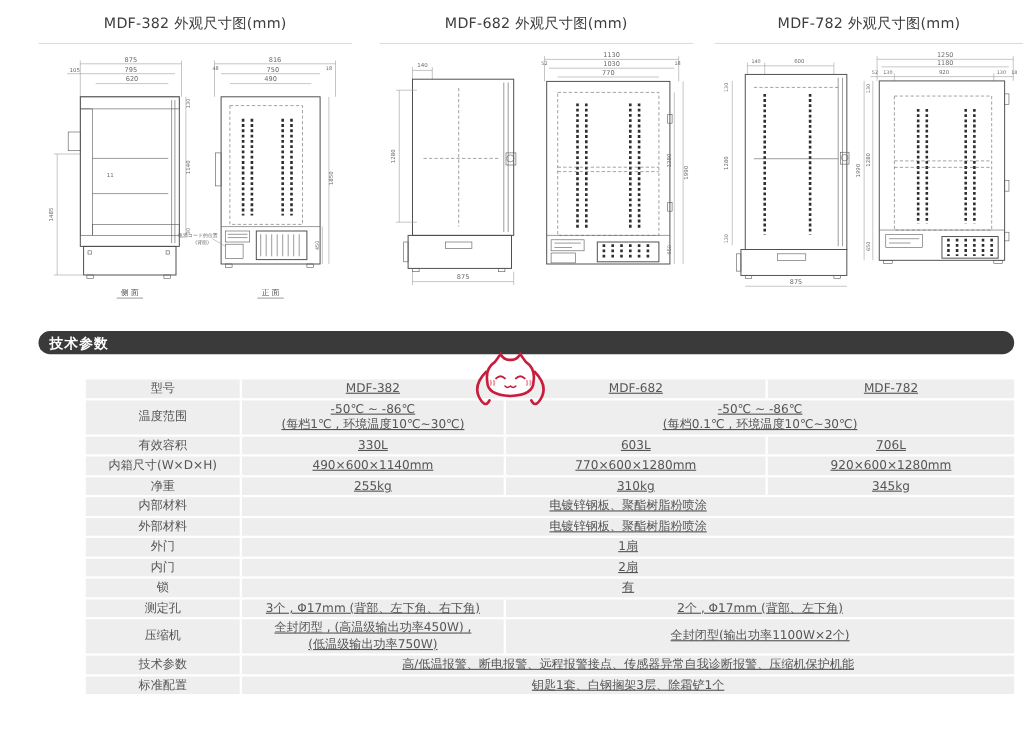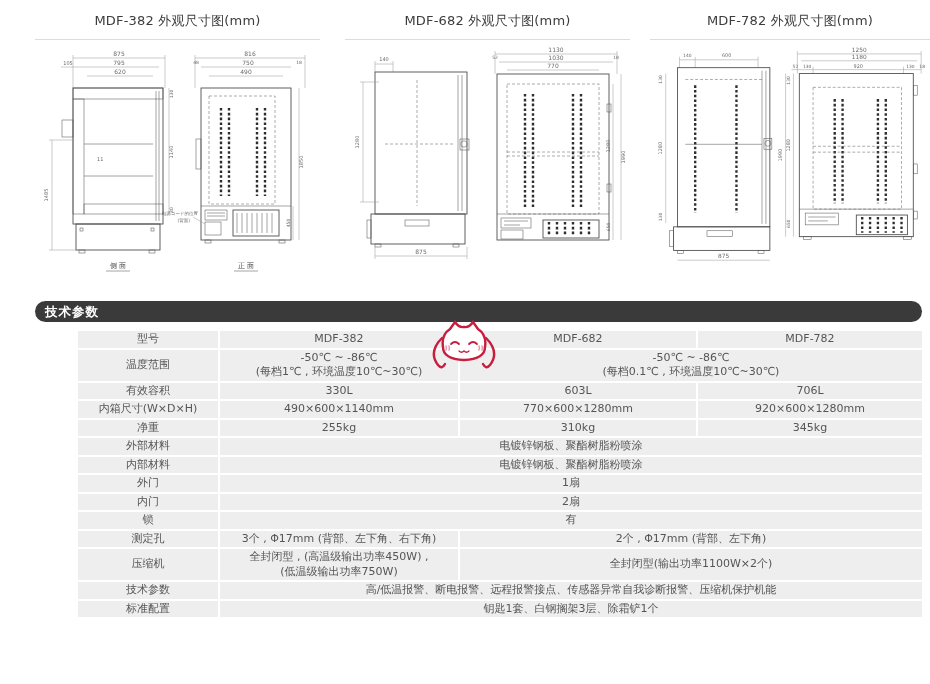--- a/index.html
+++ b/index.html
@@ -23,29 +23,29 @@
   .dim{stroke:#979797;stroke-width:0.5;fill:none;}
   .t6{font-size:6px;} .t5{font-size:5px;} .t45{font-size:4.5px;} .t7{font-size:7px;fill:#4a4a4a;}
   
   #tech-bar{
     position:absolute;left:35px;top:301px;width:887px;height:21px;background:#3a3a3a;
     border-radius:11px;color:#ffffff;font-size:12.5px;font-weight:bold;
     line-height:21px;padding-left:10px;box-sizing:border-box;letter-spacing:1px;
   }
   
   #spec-table{
-    position:absolute;left:78px;top:329px;width:844px;
+    position:absolute;left:78px;top:343px;width:844px;
     border-collapse:separate;border-spacing:0 2px;
     font-size:11px;color:#555555;table-layout:fixed;
   }
   #spec-table th,#spec-table td{
     background:#eeeeee;font-weight:normal;text-align:center;
     padding:1px 4px;line-height:1.32;overflow:hidden;white-space:nowrap;
   }
-  #spec-table td{border-left:2px solid #ffffff;}
+  #spec-table td{border-left:2px solid #ffffff;text-decoration:underline;}
   
   #cat-doodle{position:absolute;left:432px;top:320px;}
 </style>
 </head>
 <body>
 
 <div class="diag-col" id="d1">
   <div class="sec-title">
     <span class="sec-mark"></span>
     <span class="sec-text">MDF-382 外观尺寸图(mm)</span>
@@ -341,25 +341,25 @@
       <td>770×600×1280mm</td>
       <td>920×600×1280mm</td>
     </tr>
     <tr>
       <th>净重</th>
       <td>255kg</td>
       <td>310kg</td>
       <td>345kg</td>
     </tr>
     <tr>
+      <th>内部材料</th>
+      <td colspan="3">电镀锌钢板、聚酯树脂粉喷涂</td>
+    </tr>
+    <tr>
       <th>外部材料</th>
-      <td colspan="3">电镀锌钢板、聚酯树脂粉喷涂</td>
-    </tr>
-    <tr>
-      <th>内部材料</th>
       <td colspan="3">电镀锌钢板、聚酯树脂粉喷涂</td>
     </tr>
     <tr>
       <th>外门</th>
       <td colspan="3">1扇</td>
     </tr>
     <tr>
       <th>内门</th>
       <td colspan="3">2扇</td>
     </tr>

